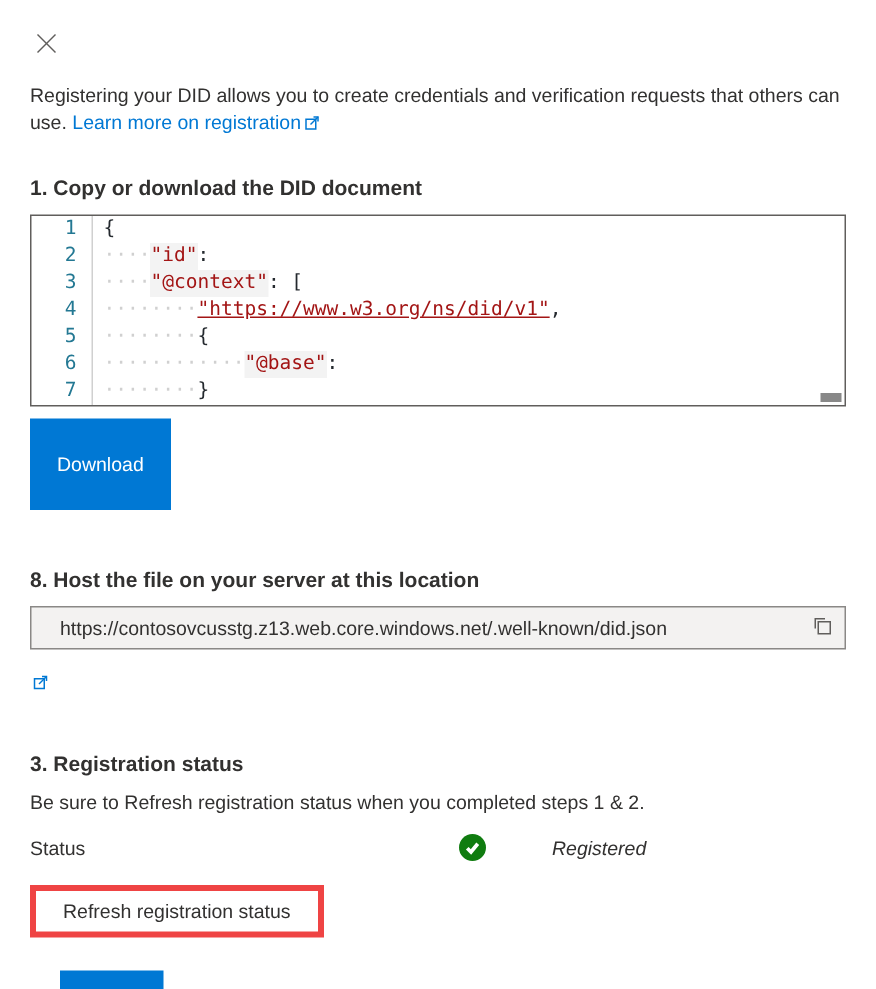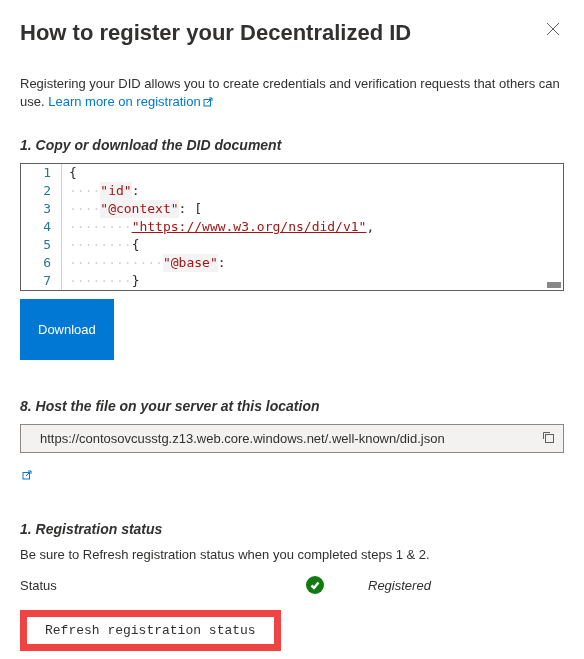--- a/index.html
+++ b/index.html
@@ -44,21 +44,20 @@
   .ext-icon {
     display: inline-block;
     vertical-align: -1px;
     margin-left: 2px;
   }
   h2.step {
     font-size: 14px;
     font-weight: 600;
     margin: 0 0 10px 0;
     color: #323130;
-    font-style: italic;
   }
   .code-box {
     border: 1px solid #605e5c;
     background: #fff;
     font-family: "Consolas", monospace;
     font-size: 13px;
     line-height: 18px;
     overflow: hidden;
     position: relative;
   }
@@ -99,25 +98,24 @@
     color: #fff;
     border: none;
     padding: 23px 18px;
     font-size: 13px;
     cursor: pointer;
     margin-top: 8px;
   }
   .btn-secondary {
     background: #fff;
     color: #323130;
-    border: 7px solid #ef4444;
+    border: 4px solid #ef4444;
     padding: 6px 18px;
     font-size: 13px;
     cursor: pointer;
-    font-family: Liberation Mono, monospace;
   }
   .section-gap { height: 38px; }
   .url-row {
     display: flex;
     align-items: stretch;
     border: 1px solid #8a8886;
     background: #f3f2f1;
   }
   .url-text {
     flex: 1;
@@ -173,21 +171,20 @@
     margin-top: 14px;
     padding-left: 20px;
   }
 </style>
 </head>
 <body>
 
 
 
 <div class="header-row">
-  <h1>How to register your Decentralized ID</h1>
   <span class="close-x">
     <svg width="14" height="14" viewBox="0 0 14 14">
         <line x1="1" y1="1" x2="13" y2="13" stroke="#605e5c" stroke-width="1"></line>
         <line x1="13" y1="1" x2="1" y2="13" stroke="#605e5c" stroke-width="1"></line>
       </svg>
   </span>
 </div>
 
 <p class="intro">
   <span>Registering your DID allows you to create credentials and verification requests that others can use. </span><a class="link"><span>Learn more on registration</span><span class="ext-icon"><svg width="10" height="10" viewBox="0 0 10 10">
@@ -225,21 +222,21 @@
   </div>
 </div>
 <a class="link visit-link"><span class="ext-icon"><svg width="10" height="10" viewBox="0 0 10 10">
         <rect x="1" y="2.5" width="6.5" height="6.5" fill="none" stroke="#0078d4" stroke-width="1"></rect>
         <line x1="4" y1="6" x2="9" y2="1" stroke="#0078d4" stroke-width="1"></line>
         <polyline points="6,1 9,1 9,4" fill="none" stroke="#0078d4" stroke-width="1"></polyline>
       </svg></span></a>
 
 <div class="section-gap"></div>
 
-<h2 class="step">1. Registration status</h2>
+<h2 class="step">3. Registration status</h2>
 <p class="status-desc">Be sure to Refresh registration status when you completed steps 1 &amp; 2.</p>
 <div class="status-row">
   <span class="status-label">Status</span>
   <span class="check-circle">
     <svg width="12" height="12" viewBox="0 0 12 12">
         <polyline points="2.5,6.5 5,9 9.5,3.5"></polyline>
       </svg>
   </span>
   <span class="status-value">Registered</span>
 </div>

